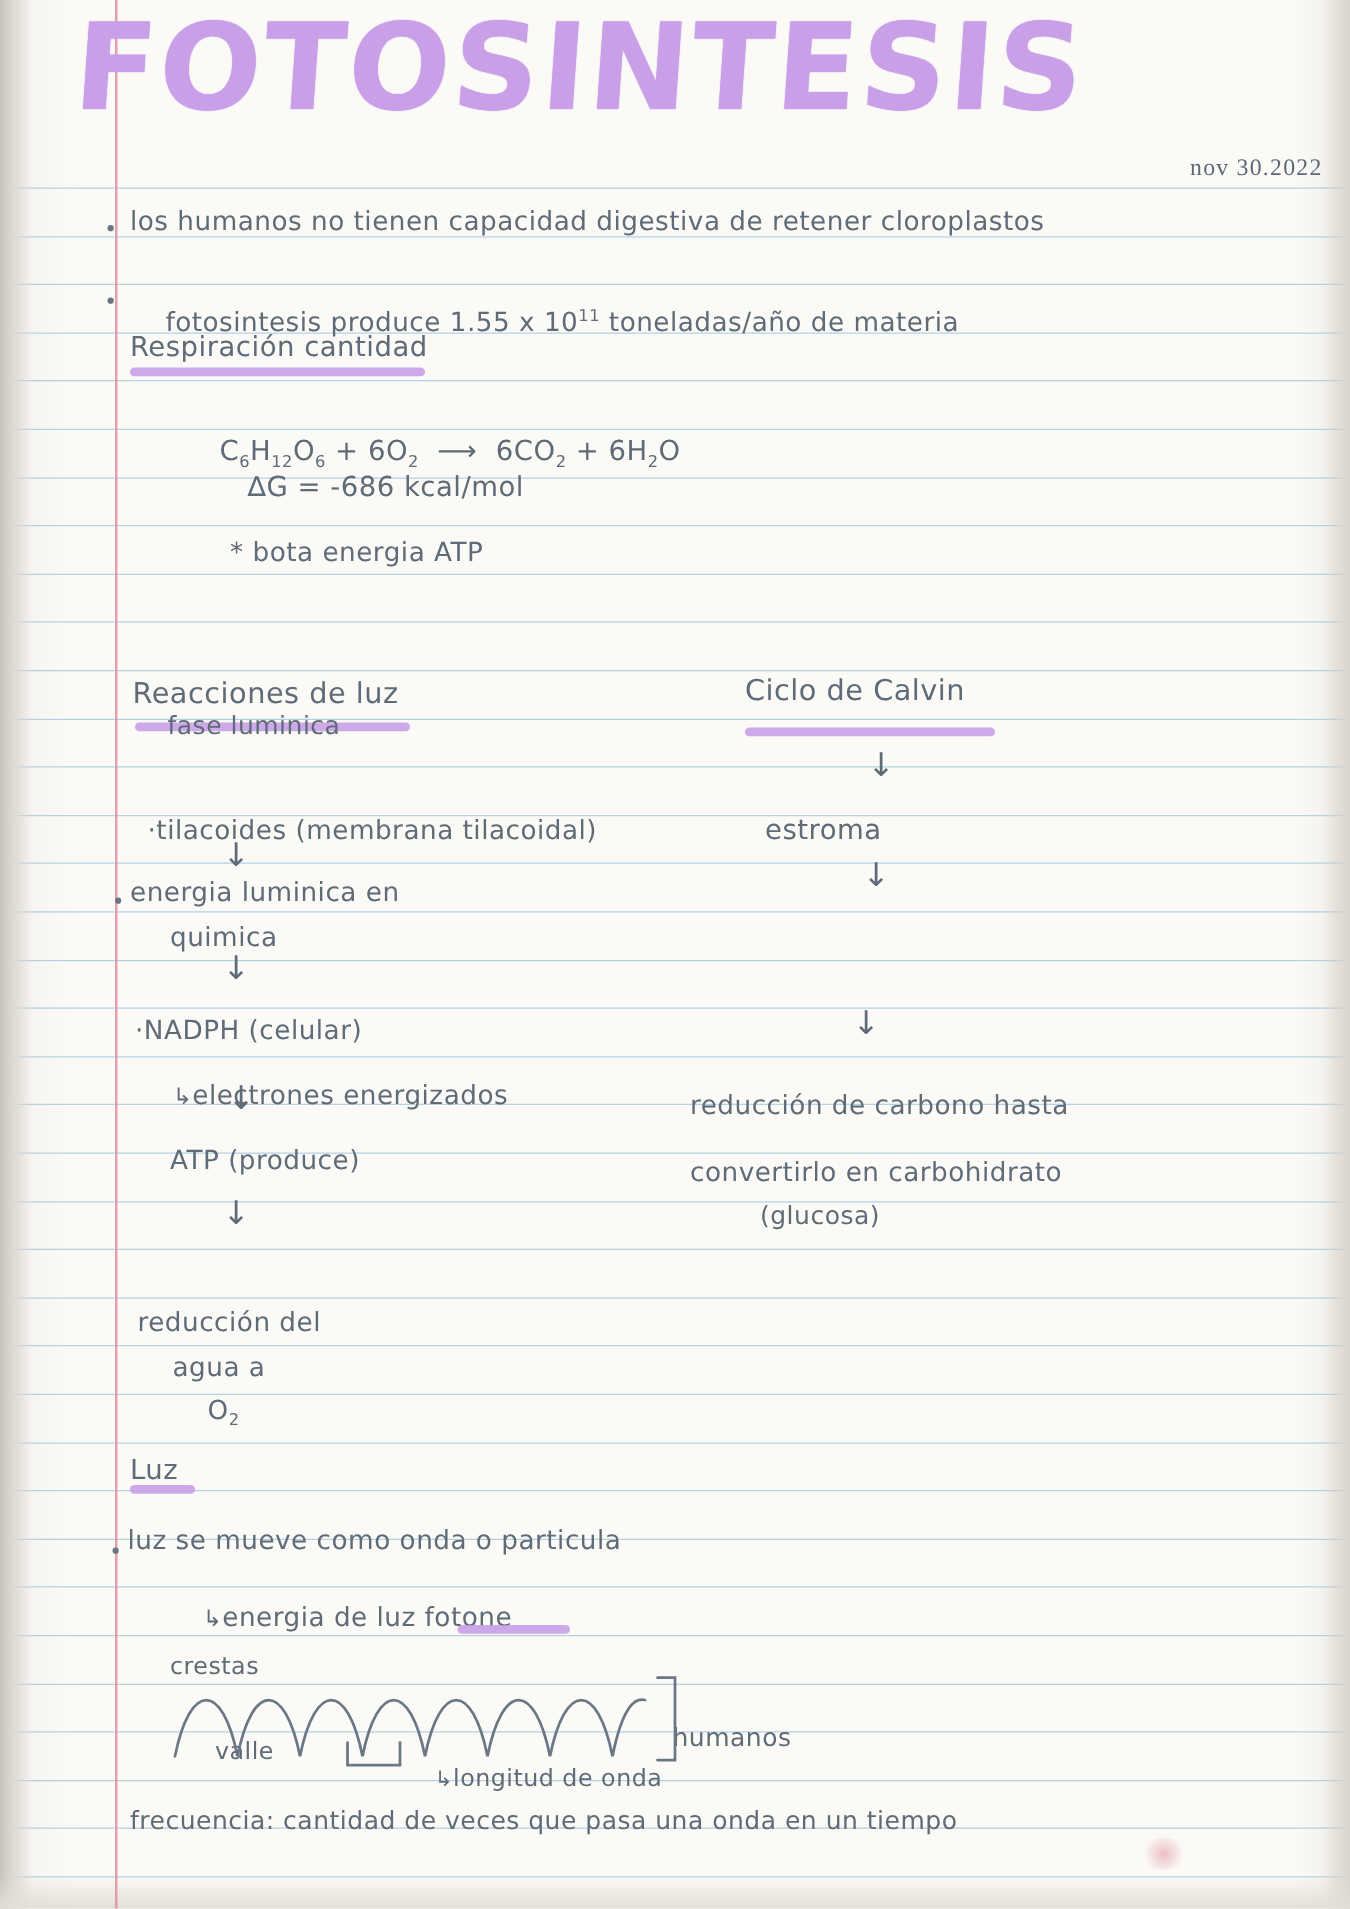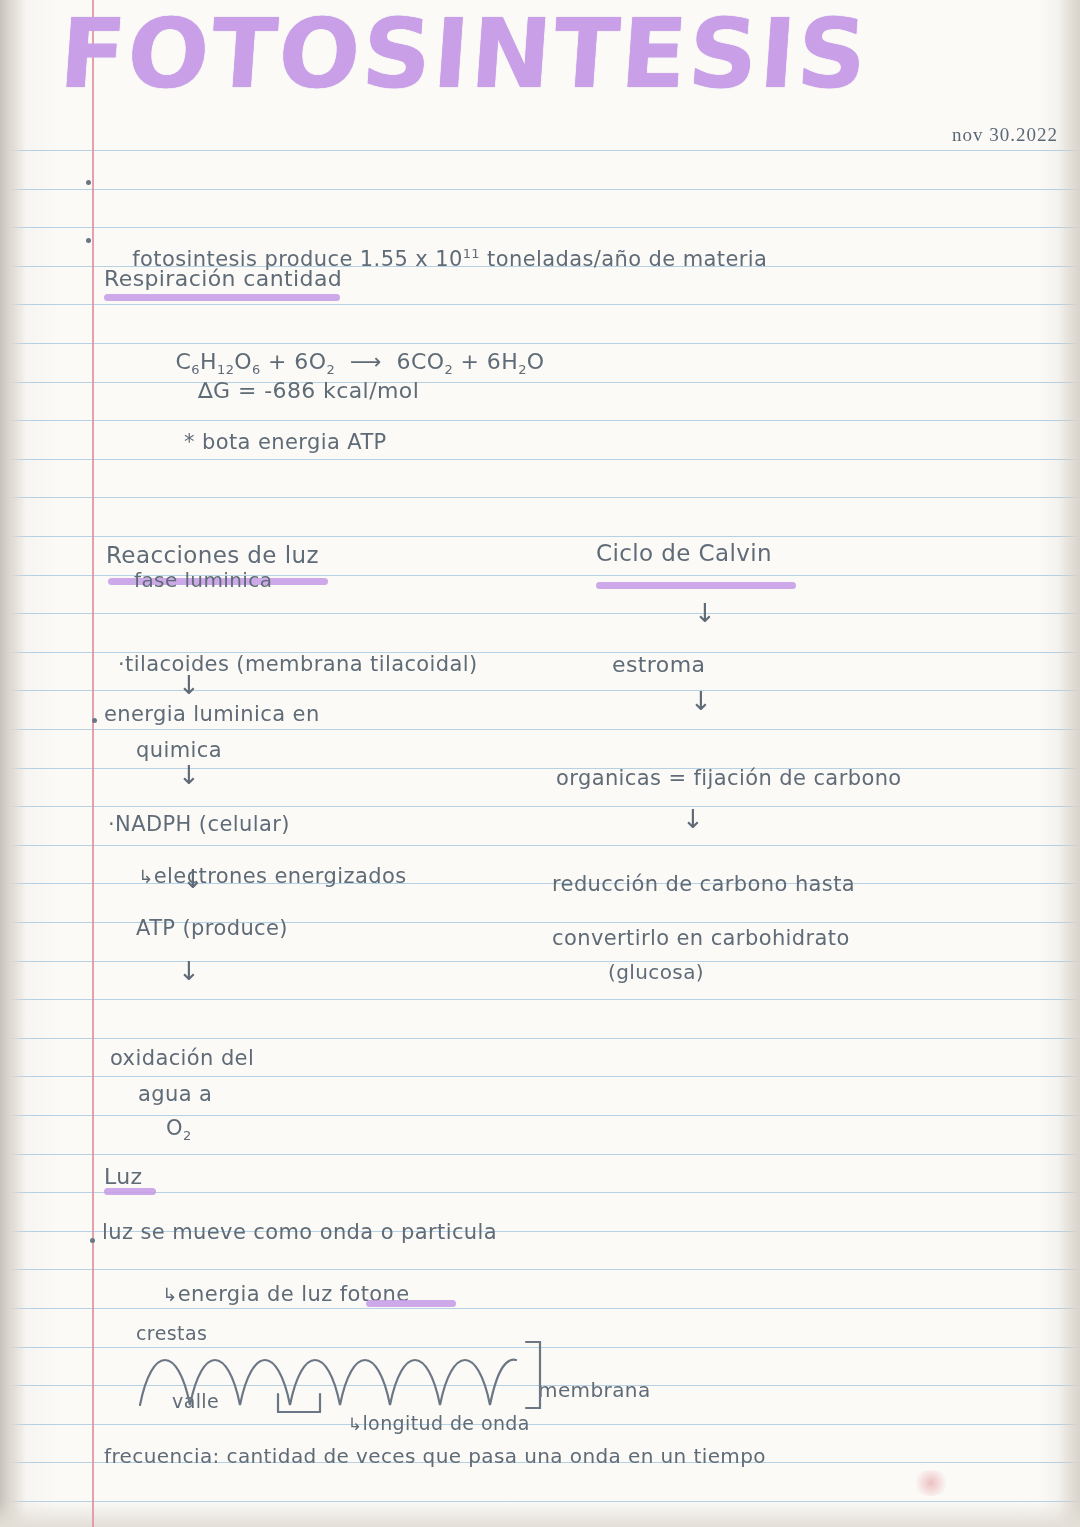--- a/index.html
+++ b/index.html
@@ -117,20 +117,21 @@
     </div>
   <div class="binding"></div>
   <div class="page-edge"></div>
   <div class="bottom-edge"></div>
   <div class="margin-line" style="left:92px"></div>
 
   <div class="title">FOTOSINTESIS</div>
   <div class="date hand">nov 30.2022</div>
 
   <div class="bullet" style="left:86px;top:180px"></div>
+  <div class="hand" style="left:104px;top:165px;font-size:21px">los humanos no tienen capacidad digestiva de retener cloroplastos</div>
 
   <div class="bullet" style="left:86px;top:238px"></div>
   <div class="hand" style="left:104px;top:222px;font-size:21px">
     <span>fotosintesis produce 1.55 x 10</span><span class="sup">11</span><span> toneladas/año de materia</span>
   </div>
 
   <div class="hand" style="left:104px;top:266px;font-size:22px">Respiración cantidad</div>
   <div class="hl" style="left:104px;top:294px;width:236px"></div>
 
   <div class="hand" style="left:146px;top:324px;font-size:22px">
@@ -155,32 +156,31 @@
 
   <div class="hand" style="left:108px;top:812px;font-size:21px">·NADPH (celular)</div>
   <div class="hand" style="left:110px;top:840px;font-size:21px">
     <span style="font-size:18px">↳</span><span>electrones energizados</span>
   </div>
   <div class="arrow" style="left:182px;top:866px">↓</div>
 
   <div class="hand" style="left:136px;top:916px;font-size:21px">ATP (produce)</div>
   <div class="arrow" style="left:178px;top:958px">↓</div>
 
-  <div class="hand" style="left:110px;top:1046px;font-size:21px">oxidación del</div>
+  <div class="hand" style="left:110px;top:1046px;font-size:21px">reducción del</div>
   <div class="hand" style="left:138px;top:1082px;font-size:21px">agua a</div>
   <div class="hand" style="left:166px;top:1116px;font-size:21px">O<span class="sub">2</span></div>
 
   <div class="hand" style="left:596px;top:540px;font-size:23px">Ciclo de Calvin</div>
   <div class="hl" style="left:596px;top:582px;width:200px"></div>
   <div class="arrow" style="left:694px;top:600px">↓</div>
 
   <div class="hand" style="left:612px;top:652px;font-size:22px">estroma</div>
   <div class="arrow" style="left:690px;top:688px">↓</div>
 
-  <div class="hand" style="left:556px;top:766px;font-size:21px">organicas = fijación de carbono</div>
   <div class="arrow" style="left:682px;top:806px">↓</div>
 
   <div class="hand" style="left:552px;top:872px;font-size:21px">reducción de carbono hasta</div>
   <div class="hand" style="left:552px;top:926px;font-size:21px">convertirlo en carbohidrato</div>
   <div class="hand" style="left:608px;top:960px;font-size:20px">(glucosa)</div>
 
   <div class="hand" style="left:104px;top:1164px;font-size:22px">Luz</div>
   <div class="hl" style="left:104px;top:1188px;width:52px"></div>
 
   <div class="bullet" style="left:90px;top:1238px"></div>
@@ -188,21 +188,21 @@
   <div class="hand" style="left:134px;top:1258px;font-size:21px">
     <span style="font-size:18px">↳</span><span>energia de luz fotone</span>
   </div>
   <div class="hl" style="left:366px;top:1300px;width:90px"></div>
 
   <div class="hand" style="left:136px;top:1322px;font-size:19px">crestas</div>
   <div class="hand" style="left:172px;top:1390px;font-size:19px">valle</div>
   <div class="hand" style="left:322px;top:1390px;font-size:19px">
     <span style="font-size:17px">↳</span><span>longitud de onda</span>
   </div>
-  <div class="hand" style="left:538px;top:1378px;font-size:20px">membrana</div>
+  <div class="hand" style="left:538px;top:1378px;font-size:20px">humanos</div>
 
   <svg class="wave" style="left:130px;top:1320px" width="420" height="100" viewBox="0 0 420 100">
     <path d="M10,85 C22,25 48,25 60,85 C72,25 98,25 110,85 C122,25 148,25 160,85 C172,25 198,25 210,85 C222,25 248,25 260,85 C272,25 298,25 310,85 C322,25 348,25 360,85 C368,45 378,38 386,40"></path>
     <polyline points="396,22 410,22 410,88 396,88"></polyline>
     <line x1="148" y1="92" x2="148" y2="74"></line>
     <line x1="190" y1="92" x2="190" y2="74"></line>
     <line x1="148" y1="92" x2="190" y2="92"></line>
   </svg>
 
   <div class="hand" style="left:104px;top:1444px;font-size:20px">frecuencia: cantidad de veces que pasa una onda en un tiempo</div>

